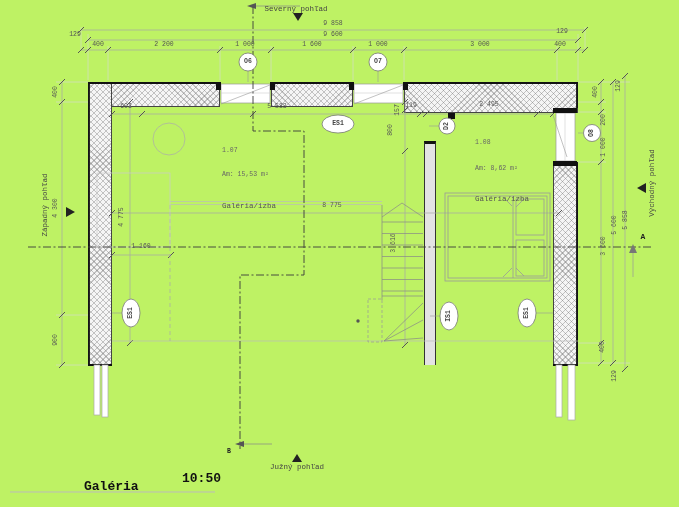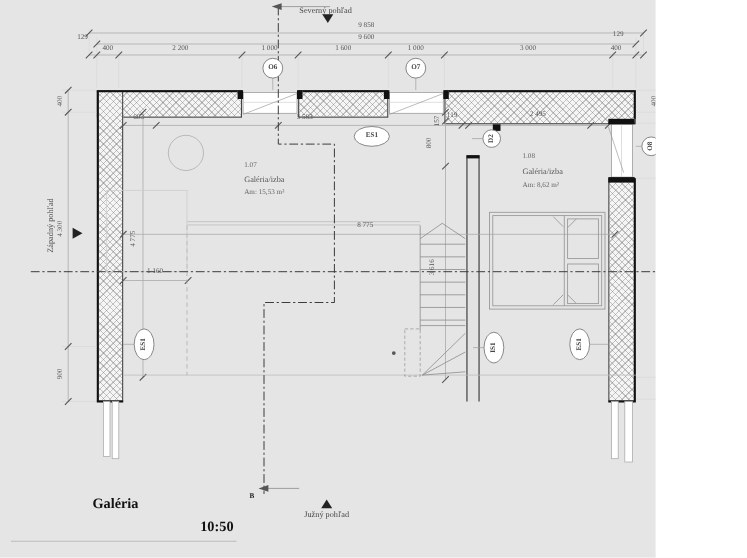--- a/index.html
+++ b/index.html
@@ -1,32 +1,32 @@
 <!DOCTYPE html>
 <html><head>
 <meta charset="utf-8">
 <style>
   html,body{margin:0;padding:0;background:#fff;}
-  .sheet{position:relative;width:596px;height:507px;background:#e5e5e5;overflow:hidden;
-         font-family:Liberation Serif, serif;}
+  .sheet{position:relative;width:679px;height:507px;background:#bef264;overflow:hidden;
+         font-family:Liberation Mono, monospace;}
   .sheet svg{position:absolute;left:0;top:0;}
   .wall{position:absolute;border:1px solid #444;box-sizing:border-box;
         background:
           repeating-linear-gradient(45deg, rgba(110,110,110,.38) 0 .9px, transparent .9px 4.2px),
           repeating-linear-gradient(-45deg, rgba(110,110,110,.38) 0 .9px, transparent .9px 4.2px),
           #f5f5f5;}
   .mwall{position:absolute;left:424px;top:141px;width:12px;height:224px;box-sizing:border-box;
          border-left:1.6px solid #333;border-right:1.6px solid #333;border-top:3px solid #111;
          background:#e3e3e3;}
   .lbl{position:absolute;white-space:nowrap;font-size:6.5px;color:#555;line-height:1;}
   .c{transform:translate(-50%,-50%);}
   .cv{transform:translate(-50%,-50%) rotate(-90deg);}
   .mark{font-weight:600;color:#444;}
   .room{transform:none;color:#666;}
-  .rname{font-size:7.5px;color:#555;}
+  .rname{font-size:7.5px;color:#555;margin-top:44px;}
   .view{font-size:7.5px;color:#444;}
   .seclbl{font-weight:700;color:#222;font-size:8px;}
   .title{position:absolute;font-size:13px;font-weight:700;color:#111;}
 </style>
 </head>
 <body>
 
 <div class="sheet">
 
   <div class="wall" style="left:88px;top:82px;width:132px;height:25px"></div>
@@ -197,16 +197,16 @@
   <span class="lbl seclbl c" style="left:643px;top:237px">A</span>
   <span class="lbl seclbl c" style="left:229px;top:452px;font-size:6.5px">B</span>
 
   <span class="lbl room" style="left:222px;top:148px">1.07</span>
   <span class="lbl rname" style="left:222px;top:159px">Galéria/izba</span>
   <span class="lbl room" style="left:222px;top:172px">Am: 15,53 m²</span>
   <span class="lbl room" style="left:475px;top:140px">1.08</span>
   <span class="lbl rname" style="left:475px;top:152px">Galéria/izba</span>
   <span class="lbl room" style="left:475px;top:166px">Am: 8,62 m²</span>
 
-  <span class="title" style="left:84px;top:450px">Galéria</span>
+  <span class="title" style="left:84px;top:479px">Galéria</span>
   <span class="title" style="left:182px;top:471px">10:50</span>
 
 </div>
 
 </body></html>

